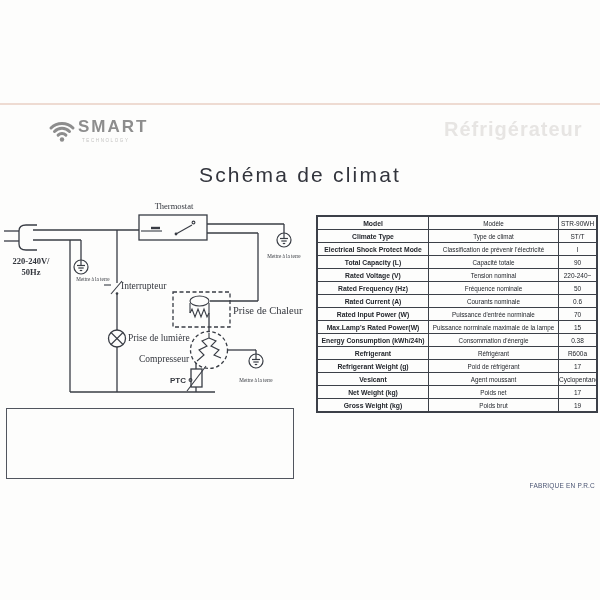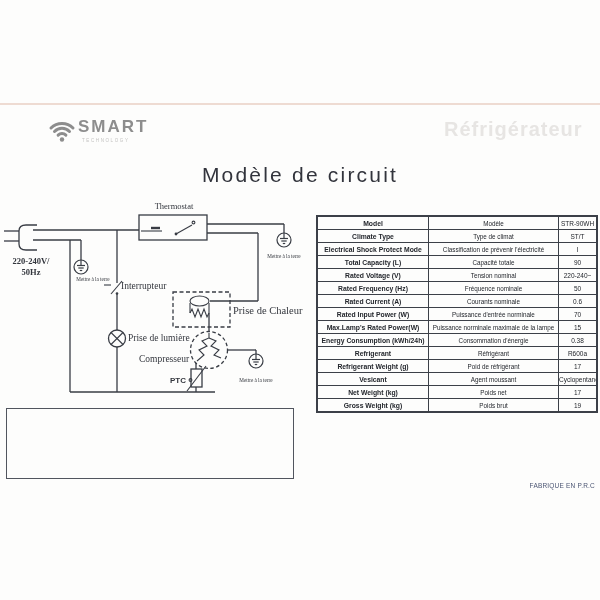--- a/index.html
+++ b/index.html
@@ -48,21 +48,21 @@
         <path d="M7,17 A15.5,15.5 0 0 1 29,17"></path>
       </g>
       <circle cx="18" cy="28.5" r="2.2" fill="#8d8d8d"></circle>
     </svg>
     <span class="logo-text">SMART</span>
     <span class="logo-sub">TECHNOLOGY</span>
   </div>
 
   <div class="watermark">Réfrigérateur</div>
 
-  <div class="title">Modèle de circuit</div>
+  <div class="title">Schéma de climat</div>
 
   <svg class="circuit" width="600" height="600">
     <defs>
       <g id="gnd" stroke="#383c44" stroke-width="1.2" fill="none">
         <circle cx="0" cy="0" r="7"></circle>
         <line x1="0" y1="-7" x2="0" y2="-1.5"></line>
         <line x1="-4" y1="-1.5" x2="4" y2="-1.5"></line>
         <line x1="-2.7" y1="1" x2="2.7" y2="1"></line>
         <line x1="-1.2" y1="3.5" x2="1.2" y2="3.5"></line>
       </g>

